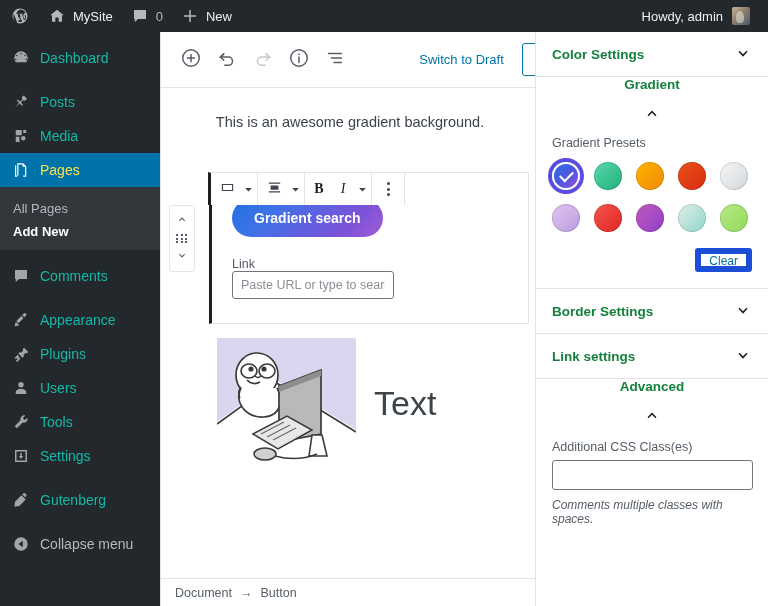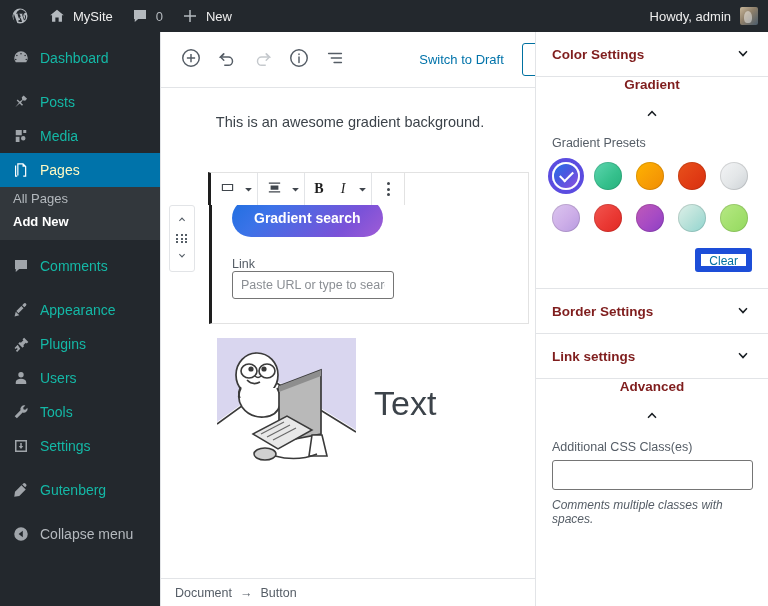--- a/index.html
+++ b/index.html
@@ -17,21 +17,21 @@
     background: #23282d; color: #b4b9be;
     display: flex; align-items: center; font-size: 13px;
   }
   .ab-item {
     display: flex; align-items: center; gap: 7px;
     height: 32px; padding: 0 9px; color: #b4b9be; white-space: nowrap;
   }
   .ab-item.wplogo { padding: 0 10px 0 11px; }
   .ab-item .lbl { color: #eeeeee; font-size: 13px; }
   .ab-item .cnt { color: #b4b9be; font-size: 13px; }
-  .ab-right { margin-left: auto; display: flex; align-items: center; padding-right: 10px; }
+  .ab-right { margin-left: auto; display: flex; align-items: center; padding-right: 18px; }
   .ab-howdy { color: #eeeeee; font-size: 13px; padding-right: 9px; }
   .avatar {
     width: 18px; height: 18px; border-radius: 2px; overflow: hidden;
     background: linear-gradient(135deg,#c9b79a 0%,#8e7f6a 45%,#4a5b6b 100%);
     position: relative; flex: none;
   }
   .avatar::after{
     content:""; position:absolute; left:4px; top:4px; width:8px; height:12px;
     border-radius:50% 50% 40% 40%; background: rgba(255,255,255,.45);
   }
@@ -42,29 +42,29 @@
   .sidebar {
     position: absolute; top: 32px; left: 0; width: 160px; height: 574px;
     background: #23282d; color: #eee; font-size: 14px;
   }
   .menu-item {
     display: flex; align-items: center; gap: 9px;
     height: 34px; padding-left: 11px; color: #14b8a6; position: relative;
   }
   .menu-item .mi-icon { width: 20px; height: 20px; display:flex; align-items:center; justify-content:center; flex:none; }
   .menu-item .mi-icon svg { width: 18px; height: 18px; fill: #a0a5aa; display:block; }
-  .menu-item.active { background: #0073aa; color: #fef9c3; }
+  .menu-item.active { background: #0073aa; color: #fde047; }
   .menu-item.active .mi-icon svg { fill: #fff; }
   .menu-item.active::after {
     content: ""; position: absolute; right: -8px; top: 50%; margin-top: -8px;
     border-top: 8px solid transparent; border-bottom: 8px solid transparent;
     border-left: 8px solid #f1f1f1;
   }
   .menu-gap { height: 9px; }
-  .submenu { background: #32373c; padding: 0 0 7px 0; }
+  .submenu { background: #32373c; padding: 10px 0 7px 0; }
   .submenu-item { padding: 4px 0 4px 13px; font-size: 13px; color: #b4b9be; }
   .submenu-item.current { color: #fff; font-weight: bold; }
   .menu-sep { height: 10px; }
   .collapse { color: #b4b9be; }
   .collapse .mi-icon svg { fill: #a0a5aa; }
 
   
   .editor {
     position: absolute; top: 32px; left: 160px; width: 608px; height: 574px;
     background: #fff; border-left: 1px solid #e2e4e7;
@@ -207,21 +207,21 @@
   .crumb-arrow { color: #555d66; }
 
   
   .settings {
     position: absolute; top: 32px; left: 535px; width: 233px; height: 574px;
     background: #fff; border-left: 1px solid #e2e4e7; overflow: hidden;
   }
   .panel-head {
     height: 45px; display: flex; align-items: center; justify-content: space-between;
     padding: 0 16px; border-bottom: 1px solid #e2e4e7; cursor: pointer;
-    font-size: 13.5px; font-weight: bold; color: #7f1d1d;
+    font-size: 13.5px; font-weight: bold; color: #15803d;
   }
   .panel-head.noborder { border-bottom: none; flex-direction: column; }
   .chev svg { width: 18px; height: 18px; fill: #191e23; display:block; }
   .panel-body { padding: 6px 16px 16px 16px; border-bottom: 1px solid #e2e4e7; }
   .sub-label { font-size: 12.5px; color: #555d66; margin: 8px 0 12px 0; }
   .swatches { display: grid; grid-template-columns: repeat(5, 28px); gap: 14px 14px; }
   .swatch {
     width: 28px; height: 28px; border-radius: 50%; cursor: pointer; position: relative;
     box-shadow: inset 0 0 0 1px rgba(0,0,0,.12);
   }

